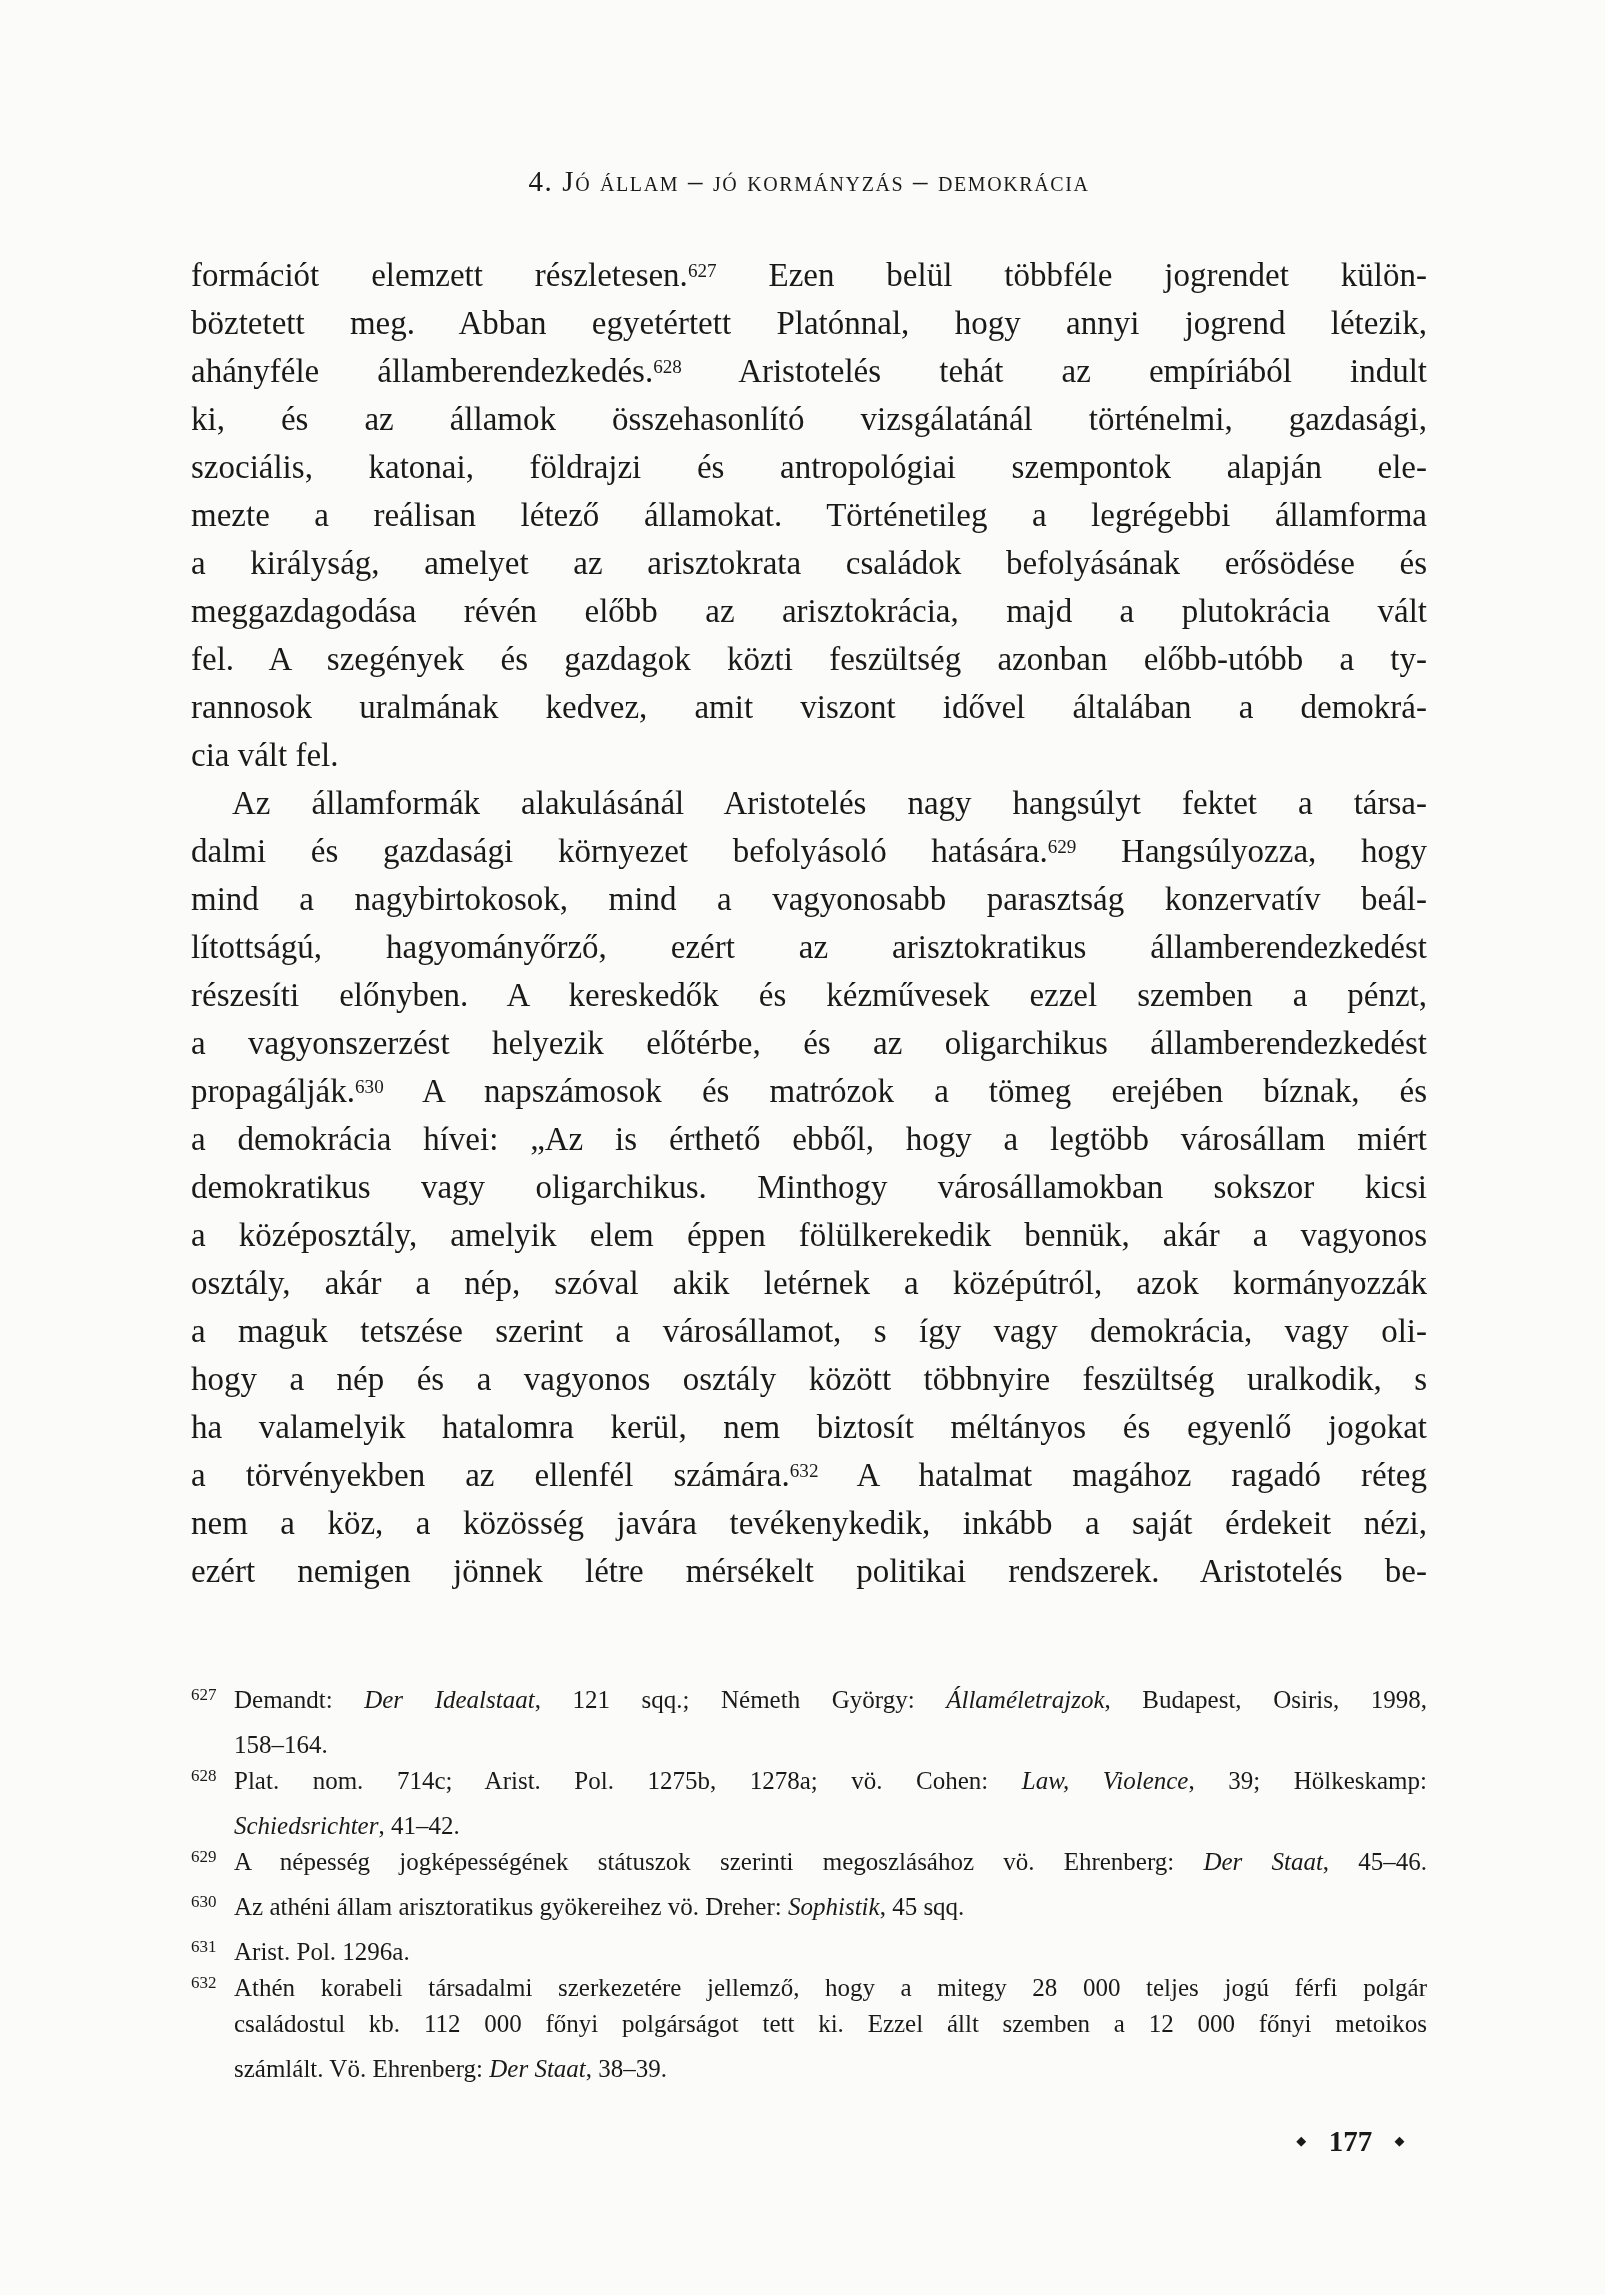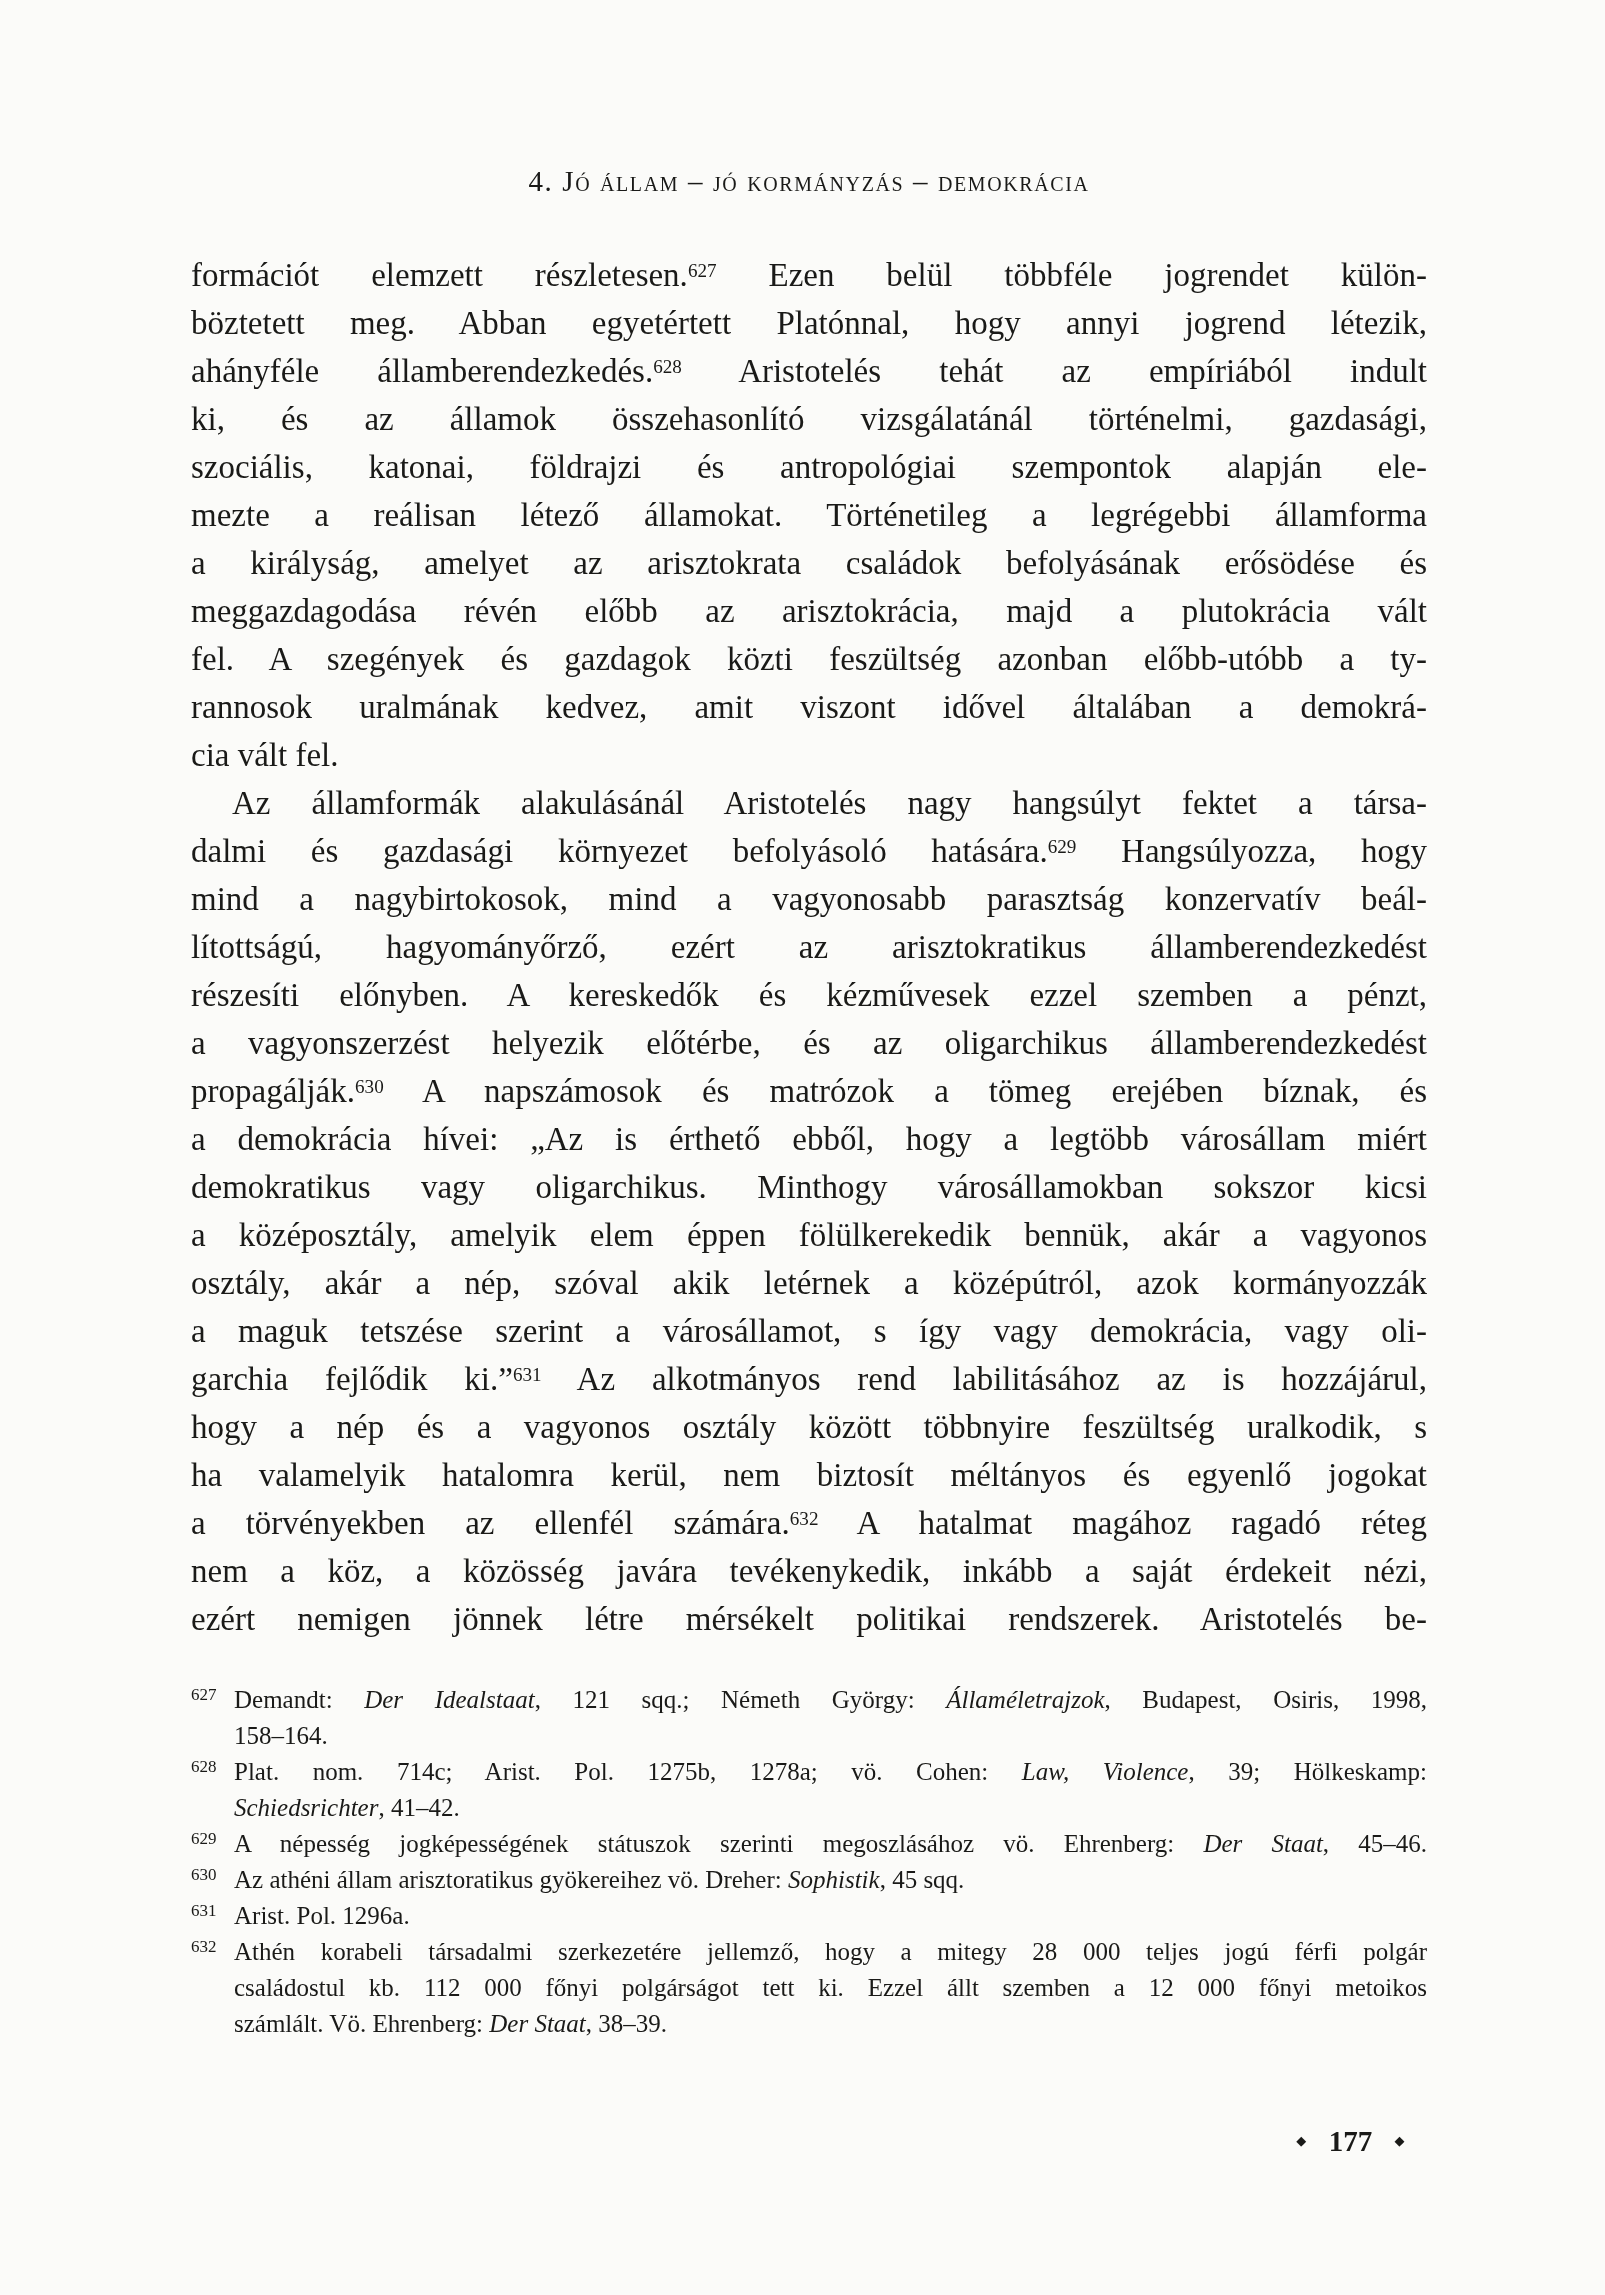--- a/index.html
+++ b/index.html
@@ -70,21 +70,21 @@
     left: 0;
     top: 0;
     font-size: 17px;
     line-height: normal;
     top: 2.6px;
   }
   .fn-line {
     text-align: justify;
     text-align-last: justify;
   }
-  .fn-line.flush-left { text-align-last: left; }
+  .fn-line.flush-left { text-align-last: left; margin-top: 9px; }
   em { font-style: italic; }
   
   .folio {
     position: absolute;
     top: 2125px;
     left: 191px;
     width: 1236px;
     text-align: right;
     font-size: 29px;
     white-space: nowrap;
@@ -121,21 +121,20 @@
       <div class="body-line">mind a nagybirtokosok, mind a vagyonosabb parasztság konzervatív beál-</div>
       <div class="body-line">lítottságú, hagyományőrző, ezért az arisztokratikus államberendezkedést</div>
       <div class="body-line">részesíti előnyben. A kereskedők és kézművesek ezzel szemben a pénzt,</div>
       <div class="body-line">a vagyonszerzést helyezik előtérbe, és az oligarchikus államberendezkedést</div>
       <div class="body-line">propagálják.<sup>630</sup> A napszámosok és matrózok a tömeg erejében bíznak, és</div>
       <div class="body-line">a demokrácia hívei: „Az is érthető ebből, hogy a legtöbb városállam miért</div>
       <div class="body-line">demokratikus vagy oligarchikus. Minthogy városállamokban sokszor kicsi</div>
       <div class="body-line">a középosztály, amelyik elem éppen fölülkerekedik bennük, akár a vagyonos</div>
       <div class="body-line">osztály, akár a nép, szóval akik letérnek a középútról, azok kormányozzák</div>
       <div class="body-line">a maguk tetszése szerint a városállamot, s így vagy demokrácia, vagy oli-</div>
-      <div class="body-line">garchia fejlődik ki.”<sup>631</sup> Az alkotmányos rend labilitásához az is hozzájárul,</div>
       <div class="body-line">hogy a nép és a vagyonos osztály között többnyire feszültség uralkodik, s</div>
       <div class="body-line">ha valamelyik hatalomra kerül, nem biztosít méltányos és egyenlő jogokat</div>
       <div class="body-line">a törvényekben az ellenfél számára.<sup>632</sup> A hatalmat magához ragadó réteg</div>
       <div class="body-line">nem a köz, a közösség javára tevékenykedik, inkább a saját érdekeit nézi,</div>
       <div class="body-line">ezért nemigen jönnek létre mérsékelt politikai rendszerek. Aristotelés be-</div>
     </div>
 
   <div class="footnotes">
       <div class="footnote">
         <span class="fn-num">627</span>

